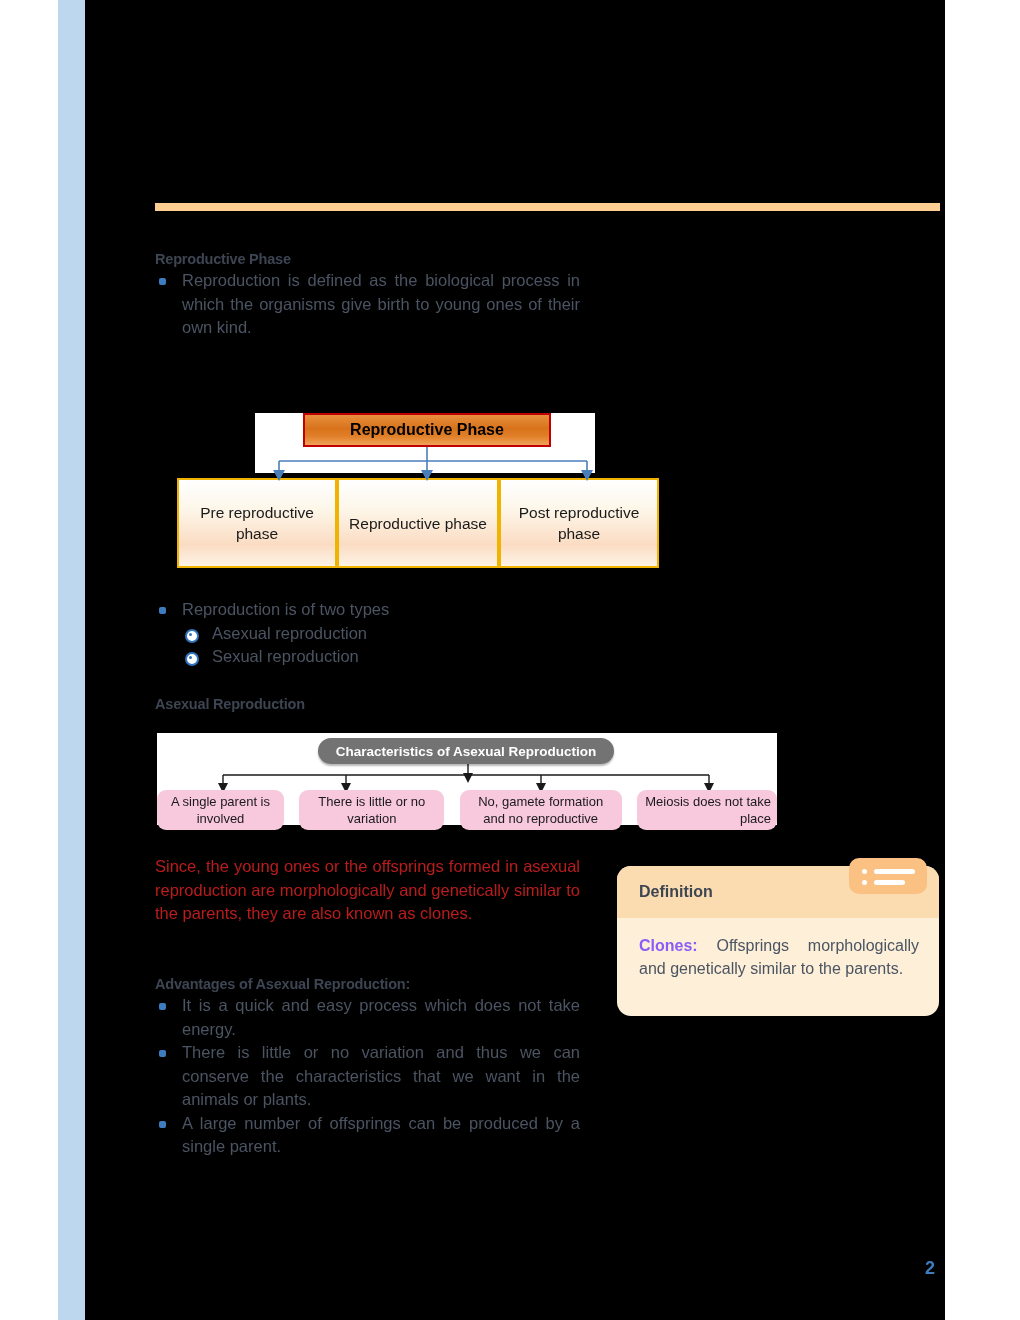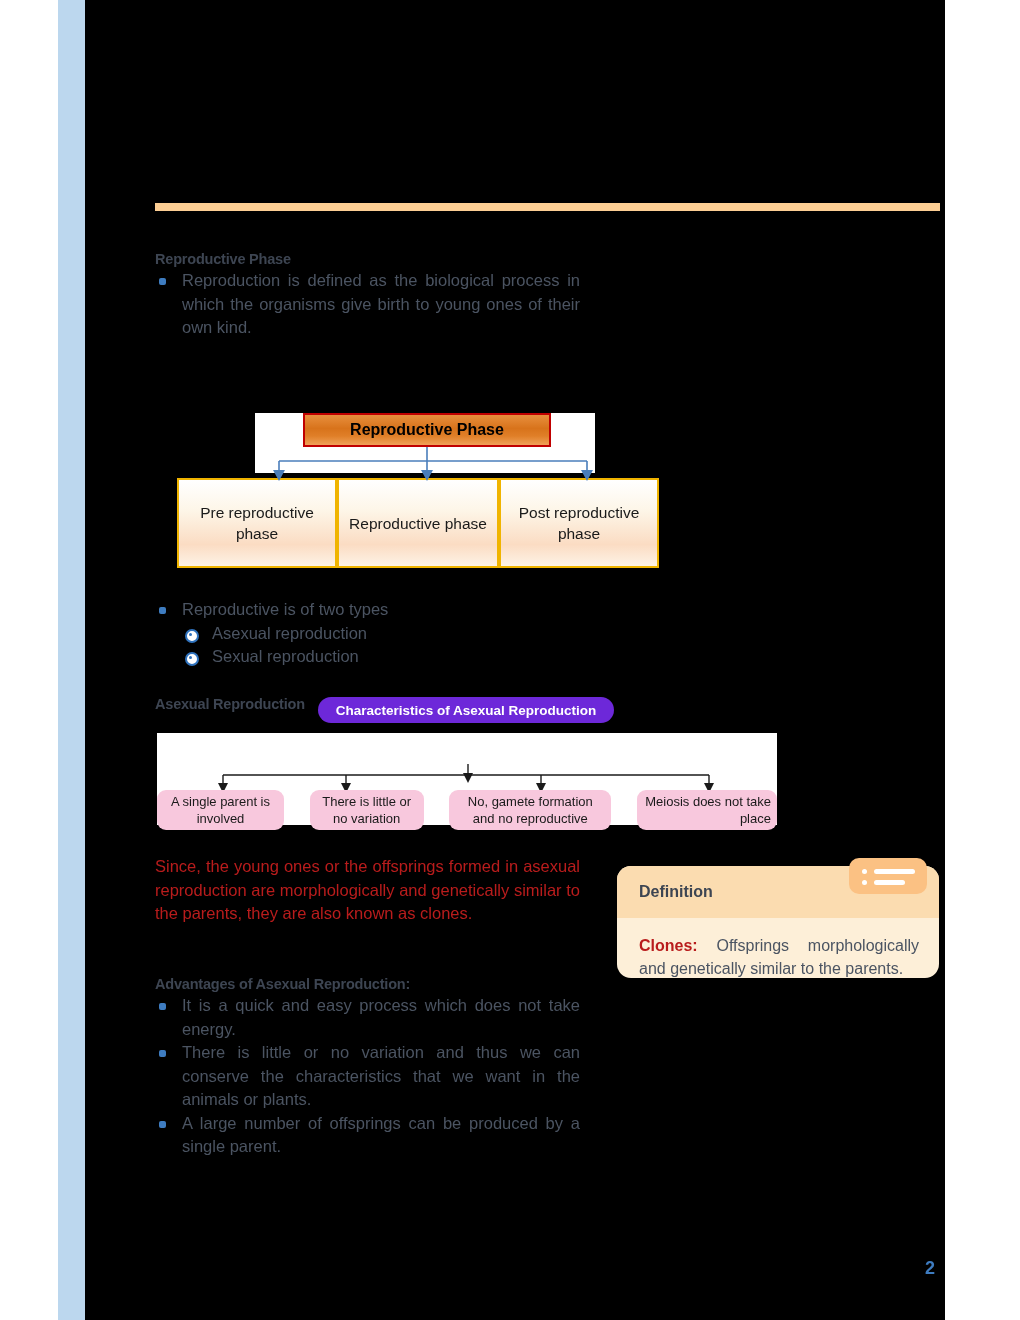--- a/index.html
+++ b/index.html
@@ -129,23 +129,23 @@
 
   
   .fc2 {
     position: absolute;
     left: 2px; top: 733px;
     width: 620px; height: 92px;
     background: #ffffff;
   }
   .fc2-title {
     position: absolute;
-    left: 163px; top: 697px;
+    left: 163px; top: 738px;
     width: 296px; height: 26px;
-    background: #6d28d9;
+    background: #737373;
     border-radius: 13px;
     display: flex; align-items: center; justify-content: center;
     font-size: 13.5px; font-weight: bold; color: #ffffff;
     box-shadow: 0 2px 2px rgba(0,0,0,0.28);
     z-index: 3;
   }
   .fc2-kids {
     position: absolute;
     left: 2px; top: 790px;
     width: 620px; height: 40px;
@@ -154,30 +154,30 @@
   }
   .fc2-box {
     background: #f8c8dd;
     border-radius: 9px;
     display: flex; align-items: center; justify-content: center;
     text-align: center;
     font-size: 13px; line-height: 17px; color: #1a1a1a;
     padding: 3px 6px;
   }
   .fc2-box.b1 { width: 127px; }
-  .fc2-box.b2 { width: 114px; }
+  .fc2-box.b2 { width: 145px; }
   .fc2-box.b3 { width: 162px; }
   .fc2-box.b4 { width: 140px; text-align: right; }
   .fc2-conn { position: absolute; left: 2px; top: 733px; width: 620px; height: 75px; z-index: 2; }
 
   
   .defcard {
     position: absolute;
     left: 462px; top: 866px;
-    width: 322px; height: 112px;
+    width: 322px; height: 150px;
     background: #fdefd8;
     border-radius: 14px;
   }
   .defcard-head {
     position: absolute; left: 0; top: 0;
     width: 322px; height: 52px;
     background: #fbdcb0;
     border-radius: 14px 14px 0 0;
     display: flex; align-items: center;
   }
@@ -197,21 +197,21 @@
   .def-icon .dot.d1 { top: 11px; }
   .def-icon .dot.d2 { top: 22px; }
   .def-icon .bar { position: absolute; background: #ffffff; border-radius: 3px; height: 5px; left: 25px; }
   .def-icon .bar.b1 { top: 11px; width: 41px; }
   .def-icon .bar.b2 { top: 22px; width: 31px; }
   .defcard-body {
     position: absolute; left: 22px; top: 68px; width: 280px;
     font-size: 16px; line-height: 23px; color: #4b5462;
     text-align: justify;
   }
-  .defcard-body b { color: #b91c1c; }
+  .defcard-body b { color: #8b5cf6; }
 
   
   .page-num {
     position: absolute;
     left: 770px; top: 1258px;
     font-size: 18px; font-weight: bold; color: #3e7cc0;
   }
 </style>
 </head>
 <body>
@@ -250,21 +250,21 @@
     <div class="fc1-title">Reproductive Phase</div>
 
     <div class="fc1-kids">
       <div class="fc1-box">Pre reproductive phase</div>
       <div class="fc1-box">Reproductive phase</div>
       <div class="fc1-box">Post reproductive phase</div>
     </div>
 
     <div class="txt-col" style="top:598px; width:430px;">
       <ul class="bullet-list">
-        <li>Reproductive is of two types</li>
+        <li>Reproduction is of two types</li>
       </ul>
       <ul class="sub-list">
         <li>Asexual reproduction</li>
         <li>Sexual reproduction</li>
       </ul>
     </div>
 
     <div class="txt-col" style="top:694px;">
       <h2 class="sec-head">Asexual Reproduction</h2>
     </div>

